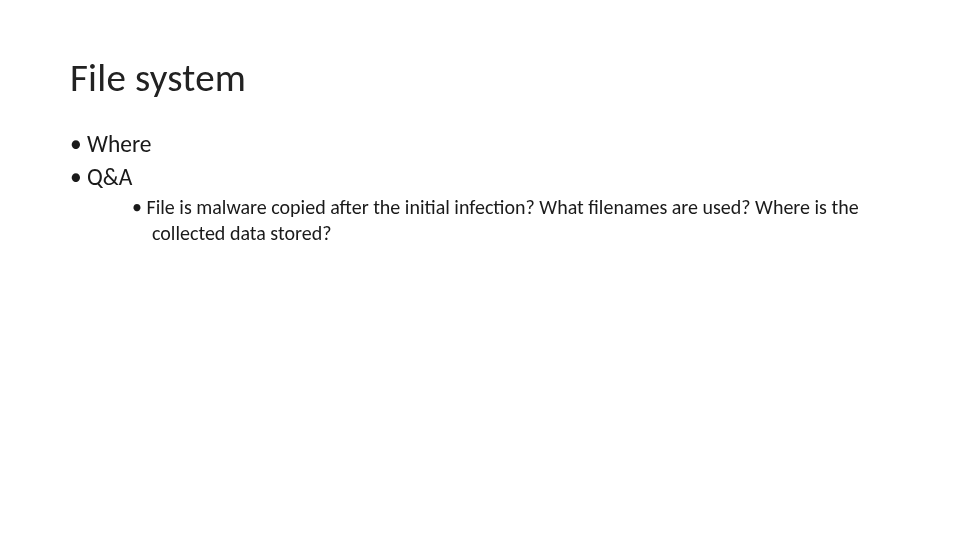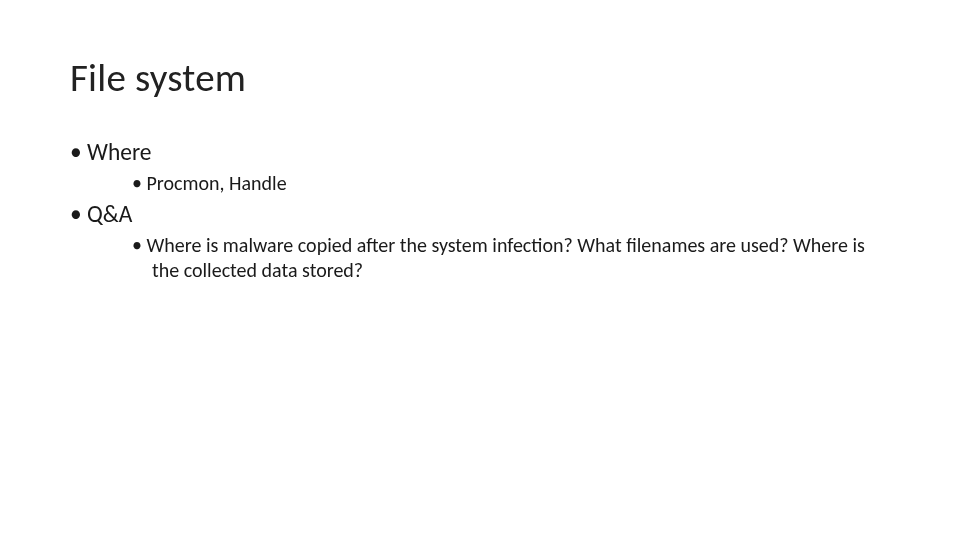--- a/index.html
+++ b/index.html
@@ -13,21 +13,21 @@
     }
     .slide {
       width: 100%;
       height: 100%;
       padding: 54px 70px 40px 70px;
     }
     .title {
       font-size: 39px;
       font-weight: 400;
       color: #222222;
-      margin-bottom: 36px;
+      margin-bottom: 28px;
       letter-spacing: 0.2px;
     }
     .bullets-l1 {
       list-style: none;
       padding-left: 0;
     }
     .bullets-l1 > li {
       font-size: 23.5px;
       line-height: 1.3;
       color: #1a1a1a;
@@ -58,23 +58,20 @@
       display: inline;
     }
   </style>
 </head>
 <body>
 
 <div class="slide">
   <h1 class="title">File system</h1>
   <ul class="bullets-l1">
     <li><span>Where</span>
-      <ul class="bullets-l2">
-        <li><span>Procmon, Handle</span></li>
-      </ul>
     </li>
     <li><span>Q&amp;A</span>
       <ul class="bullets-l2">
-        <li><span>Where is malware copied after the system infection? What filenames are used? Where is the collected data stored?</span></li>
+        <li><span>File is malware copied after the initial infection? What filenames are used? Where is the collected data stored?</span></li>
       </ul>
     </li>
   </ul>
 </div>
 
 </body></html>

